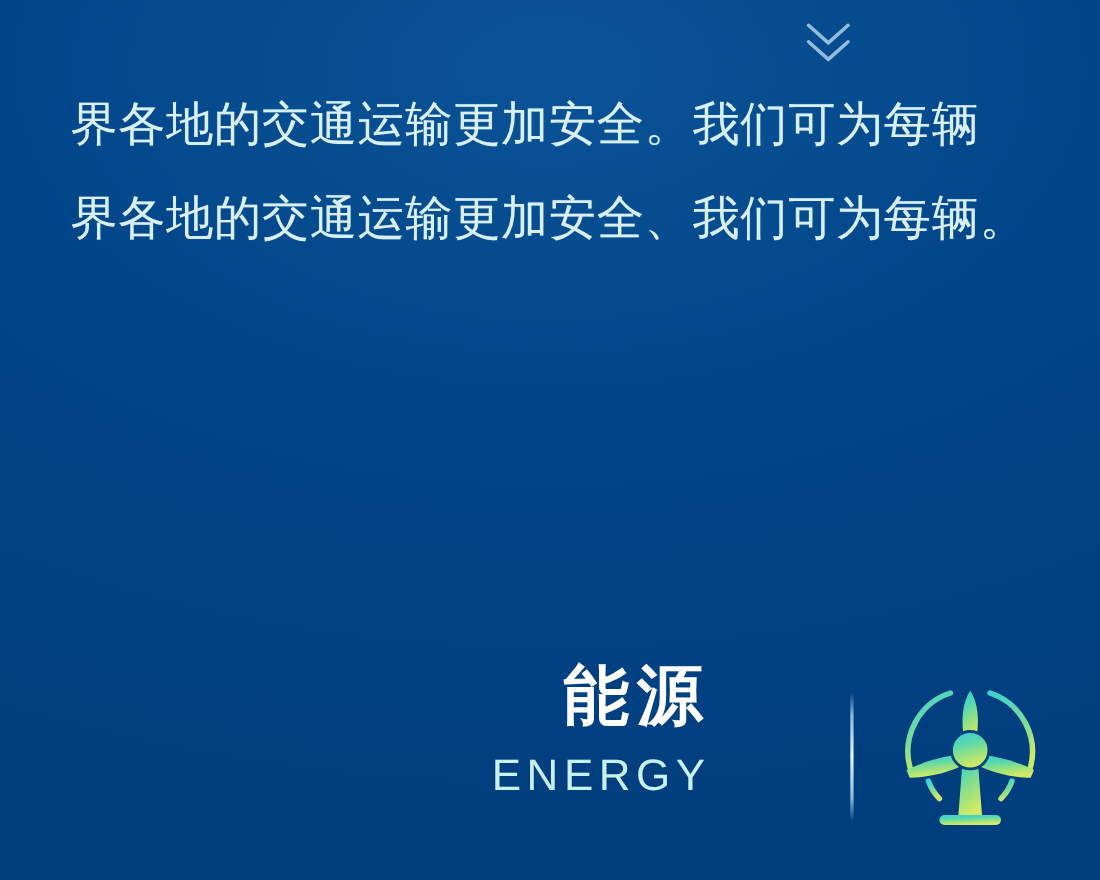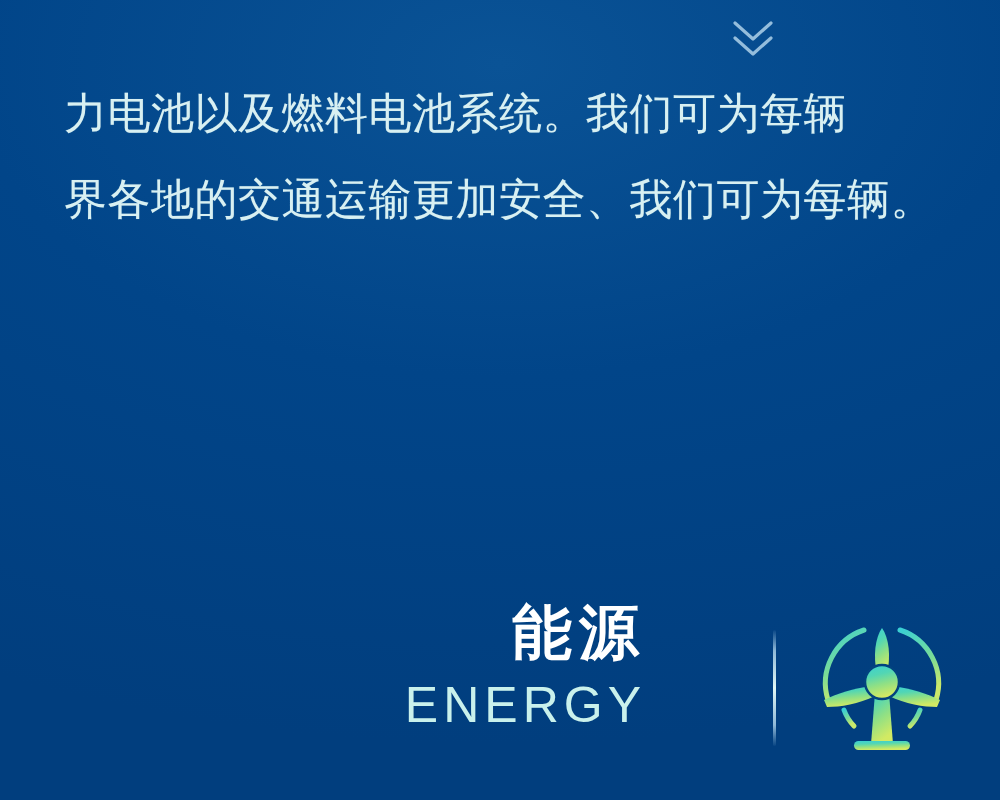--- a/index.html
+++ b/index.html
@@ -73,21 +73,21 @@
     color: #ffffff;
     font-size: 60px;
     font-weight: 700;
     letter-spacing: 7px;
     line-height: 74px;
     padding-right: 2px;
   }
   #brand-en {
     display: block;
     color: #c9f1ec;
-    font-size: 50px;
+    font-size: 40px;
     font-weight: 300;
     letter-spacing: 5px;
     line-height: 70px;
     padding-right: 2px;
   }
 
   #brand-divider {
     position: absolute;
     left: 773px;
     top: 34px;
@@ -119,21 +119,21 @@
   <div id="scroll-cue">
     <svg viewBox="0 0 58 48" xmlns="http://www.w3.org/2000/svg" aria-hidden="true">
       <g fill="none" stroke="#bdddf2" stroke-width="3.2" stroke-linecap="round" stroke-linejoin="round">
         <polyline points="11,9 29,25 47,9"></polyline>
         <polyline points="11,24 29,40 47,24"></polyline>
       </g>
     </svg>
   </div>
 
   <div id="body-copy">
-    <span class="copy-line">力电池以及燃料电池系统。我们可为每辆</span>
+    <span class="copy-line">界各地的交通运输更加安全。我们可为每辆</span>
     <span class="copy-line">界各地的交通运输更加安全、我们可为每辆。</span>
   </div>
 
   <div id="brand">
 
     <div id="brand-text">
       <span id="brand-cn">能源</span>
       <span id="brand-en">ENERGY</span>
     </div>
 

